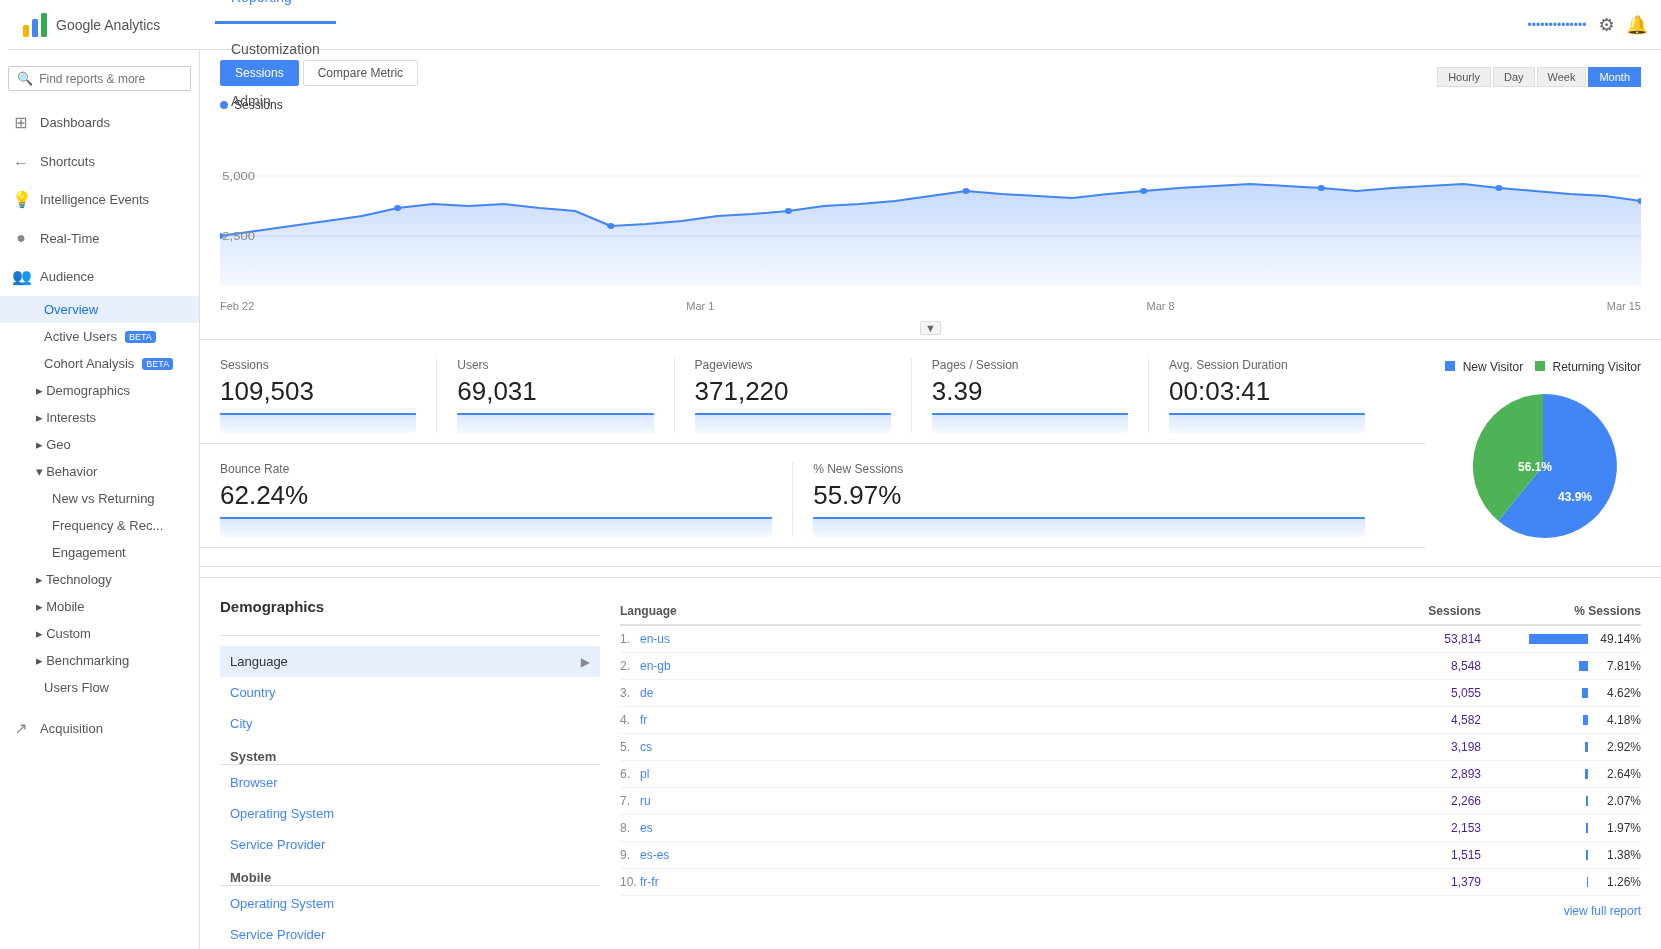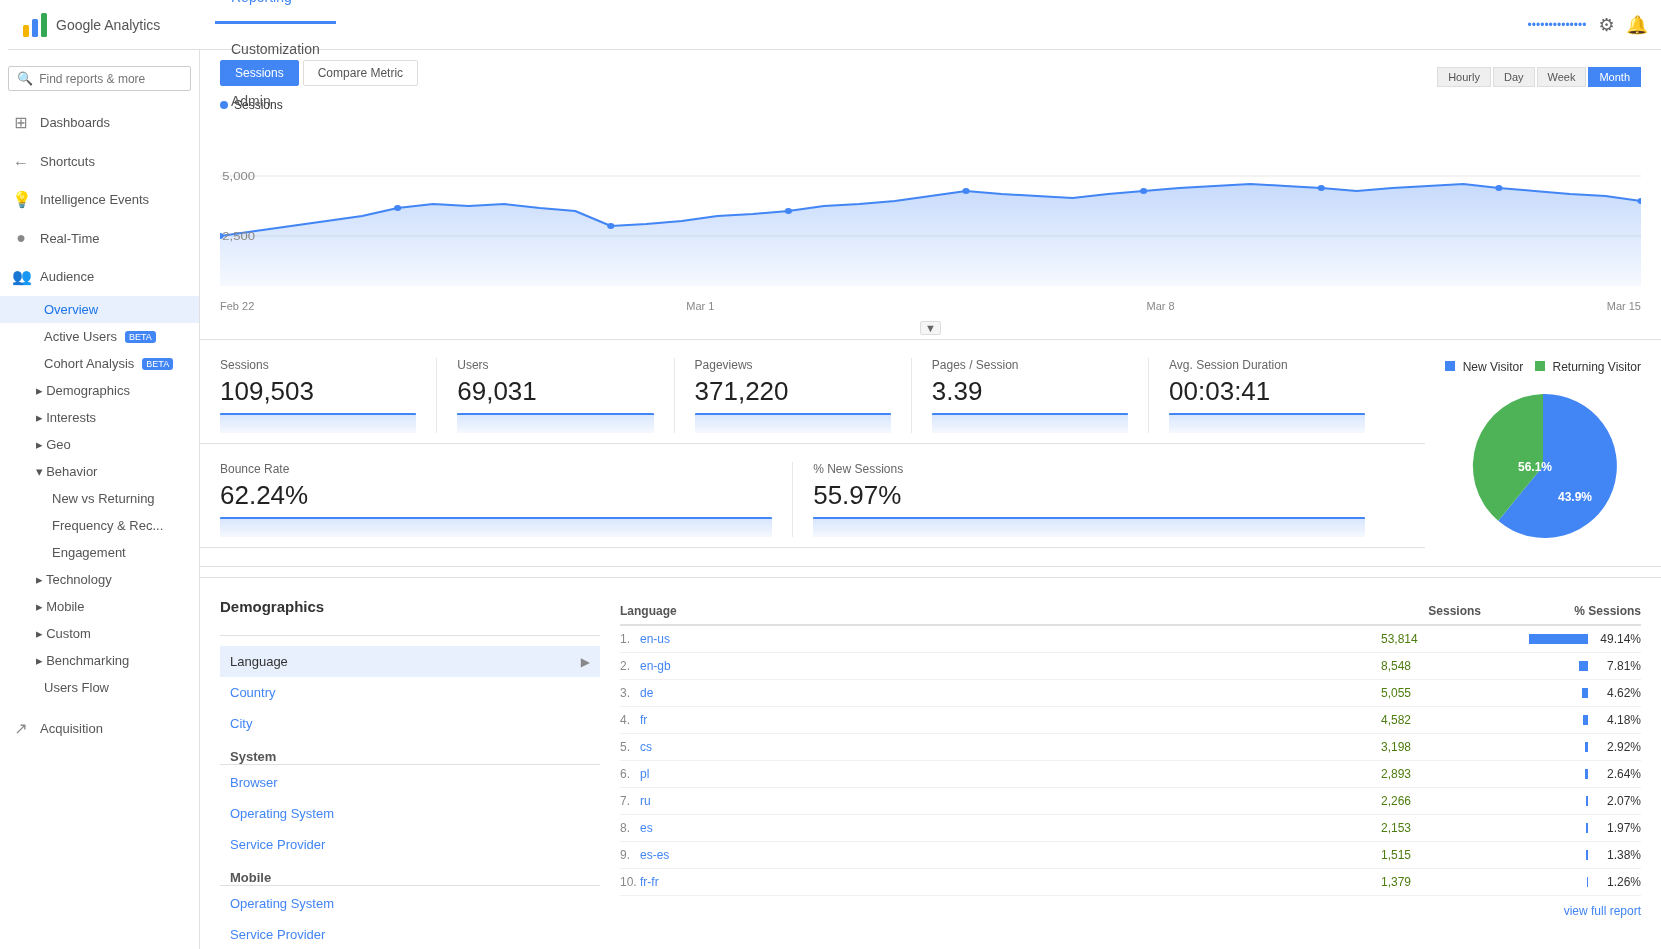--- a/index.html
+++ b/index.html
@@ -334,21 +334,21 @@
 
     .table-row {
       display: flex;
       align-items: center;
       padding: 6px 0;
       border-bottom: 1px solid #f0f0f0;
       font-size: 12px;
     }
     .row-num { color: #888; width: 20px; }
     .row-lang { flex: 1; color: #4285f4; cursor: pointer; }
-    .row-sessions { width: 100px; text-align: left; color: #4d7c0f; }
+    .row-sessions { width: 100px; text-align: right; color: #4c1d95; }
     .row-pct-wrap { width: 160px; display: flex; align-items: center; justify-content: flex-end; gap: 8px; }
     .pct-bar { height: 10px; background: #4285f4; display: inline-block; }
     .pct-text { font-size: 12px; color: #333; min-width: 45px; text-align: right; }
 
     .view-full-report {
       text-align: right;
       padding: 8px 0;
       font-size: 12px;
       color: #4285f4;
       cursor: pointer;

